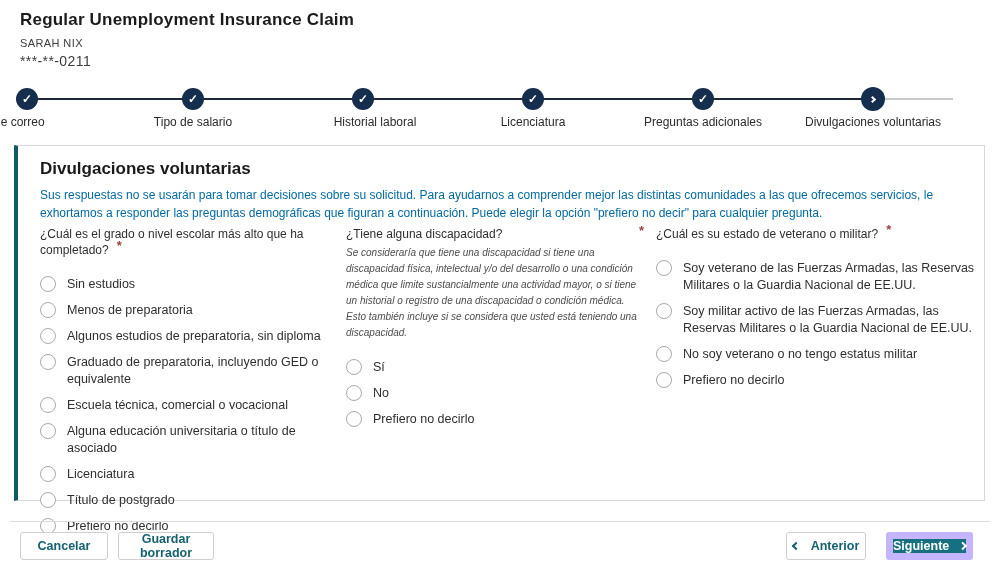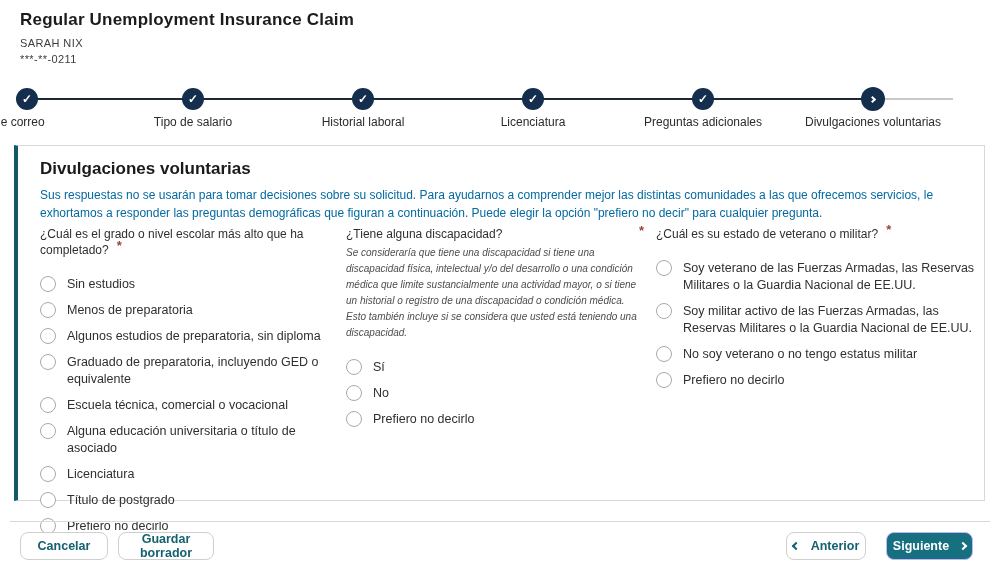--- a/index.html
+++ b/index.html
@@ -3,21 +3,21 @@
 <meta charset="utf-8">
 <style>
   * { box-sizing: border-box; margin: 0; padding: 0; }
   html,body { width:1000px; height:568px; overflow:hidden; background:#ffffff;
     font-family:"Liberation Sans", sans-serif; color:#2f2f2f; }
   .page { position:relative; width:1000px; height:568px; background:#fff; }
 
   
   .hdr-title { position:absolute; left:20px; top:10px; font-size:17px; font-weight:700; color:#1b1b1b; letter-spacing:.2px; }
   .hdr-name  { position:absolute; left:20px; top:37px; font-size:11px; color:#3c3c3c; letter-spacing:.4px; }
-  .hdr-ssn   { position:absolute; left:20px; top:53px; font-size:11px; color:#3c3c3c; letter-spacing:.4px; }
+  .hdr-ssn   { position:absolute; left:20px; top:53px; font-size:14px; color:#3c3c3c; letter-spacing:.4px; }
 
   
   #stepper { position:absolute; left:0; top:86px; width:1000px; height:48px; }
   .step-line { position:absolute; height:2px; top:12px; background:#1e2735; }
   .step-line.todo { background:#c9c9c9; }
   .step-node { position:absolute; top:2px; width:22px; height:22px; border-radius:50%;
     background:#152e4d; display:flex; align-items:center; justify-content:center; transform:translateX(-50%); }
   .step-node.current { width:24px; height:24px; top:1px; }
   .step-check { color:#fff; font-size:12px; font-weight:700; line-height:1; }
   .chev { display:inline-block; width:6px; height:6px; border-left:2px solid currentColor; border-bottom:2px solid currentColor; }
@@ -43,24 +43,24 @@
   .q-ast { color:#9d3f3f; font-weight:700; font-size:13px; position:relative; top:-4px; margin-left:8px; }
   .q-ast.right-edge { position:absolute; right:2px; top:-3px; margin:0; }
   .q-help { font-size:10px; font-style:italic; color:#4d4d4d; line-height:16px; margin-top:3px; width:300px; }
   .opts { margin-top:18px; }
   .opt { display:flex; align-items:flex-start; gap:11px; margin-bottom:9px; cursor:default; }
   .radio { width:16px; height:16px; border:1px solid #a9a9a9; border-radius:50%; background:#fff; flex-shrink:0; margin-top:0px; }
   .opt-label { font-size:12.5px; color:#2f2f2f; line-height:17px; }
 
   
   .footer-divider { position:absolute; left:10px; top:521px; width:980px; height:1px; background:#dadada; }
-  .btn { position:absolute; top:532px; height:28px; border-radius:8px; font-family:"Liberation Sans",sans-serif;
+  .btn { position:absolute; top:532px; height:28px; border-radius:3px; font-family:"Liberation Sans",sans-serif;
     font-size:12.5px; font-weight:700; display:inline-flex; align-items:center; justify-content:center; cursor:pointer; }
   .btn.outline { background:#fff; border:1px solid #cfcfcf; color:#15616f; }
-  .btn.fill { background:#16707f; border:1px solid #c4b5fd; color:#fff; }
+  .btn.fill { background:#16707f; border:7px solid #c4b5fd; color:#fff; }
   #btn-cancel   { left:20px;  width:88px; }
   #btn-draft    { left:118px; width:96px; padding:0 16px; }
   #btn-prev     { left:786px; width:80px; gap:14px; }
   #btn-next     { left:886px; width:87px; gap:13px; }
 </style>
 </head>
 <body>
 
 <div class="page">
 
@@ -75,21 +75,21 @@
         <span class="step-check">✓</span>
       </div>
       <div class="step-label first" style="left: 27px;">de correo</div>
       <div class="step-node" style="left: 193px;">
         <span class="step-check">✓</span>
       </div>
       <div class="step-label" style="left: 193px;">Tipo de salario</div>
       <div class="step-node" style="left: 363px;">
         <span class="step-check">✓</span>
       </div>
-      <div class="step-label" style="left: 363px;">Historial laboral</div>
+      <div class="step-label" style="left: 375px;">Historial laboral</div>
       <div class="step-node" style="left: 533px;">
         <span class="step-check">✓</span>
       </div>
       <div class="step-label" style="left: 533px;">Licenciatura</div>
       <div class="step-node" style="left: 703px;">
         <span class="step-check">✓</span>
       </div>
       <div class="step-label" style="left: 703px;">Preguntas adicionales</div>
       <div class="step-node current" style="left: 873px;">
         <span class="chev right"></span>

